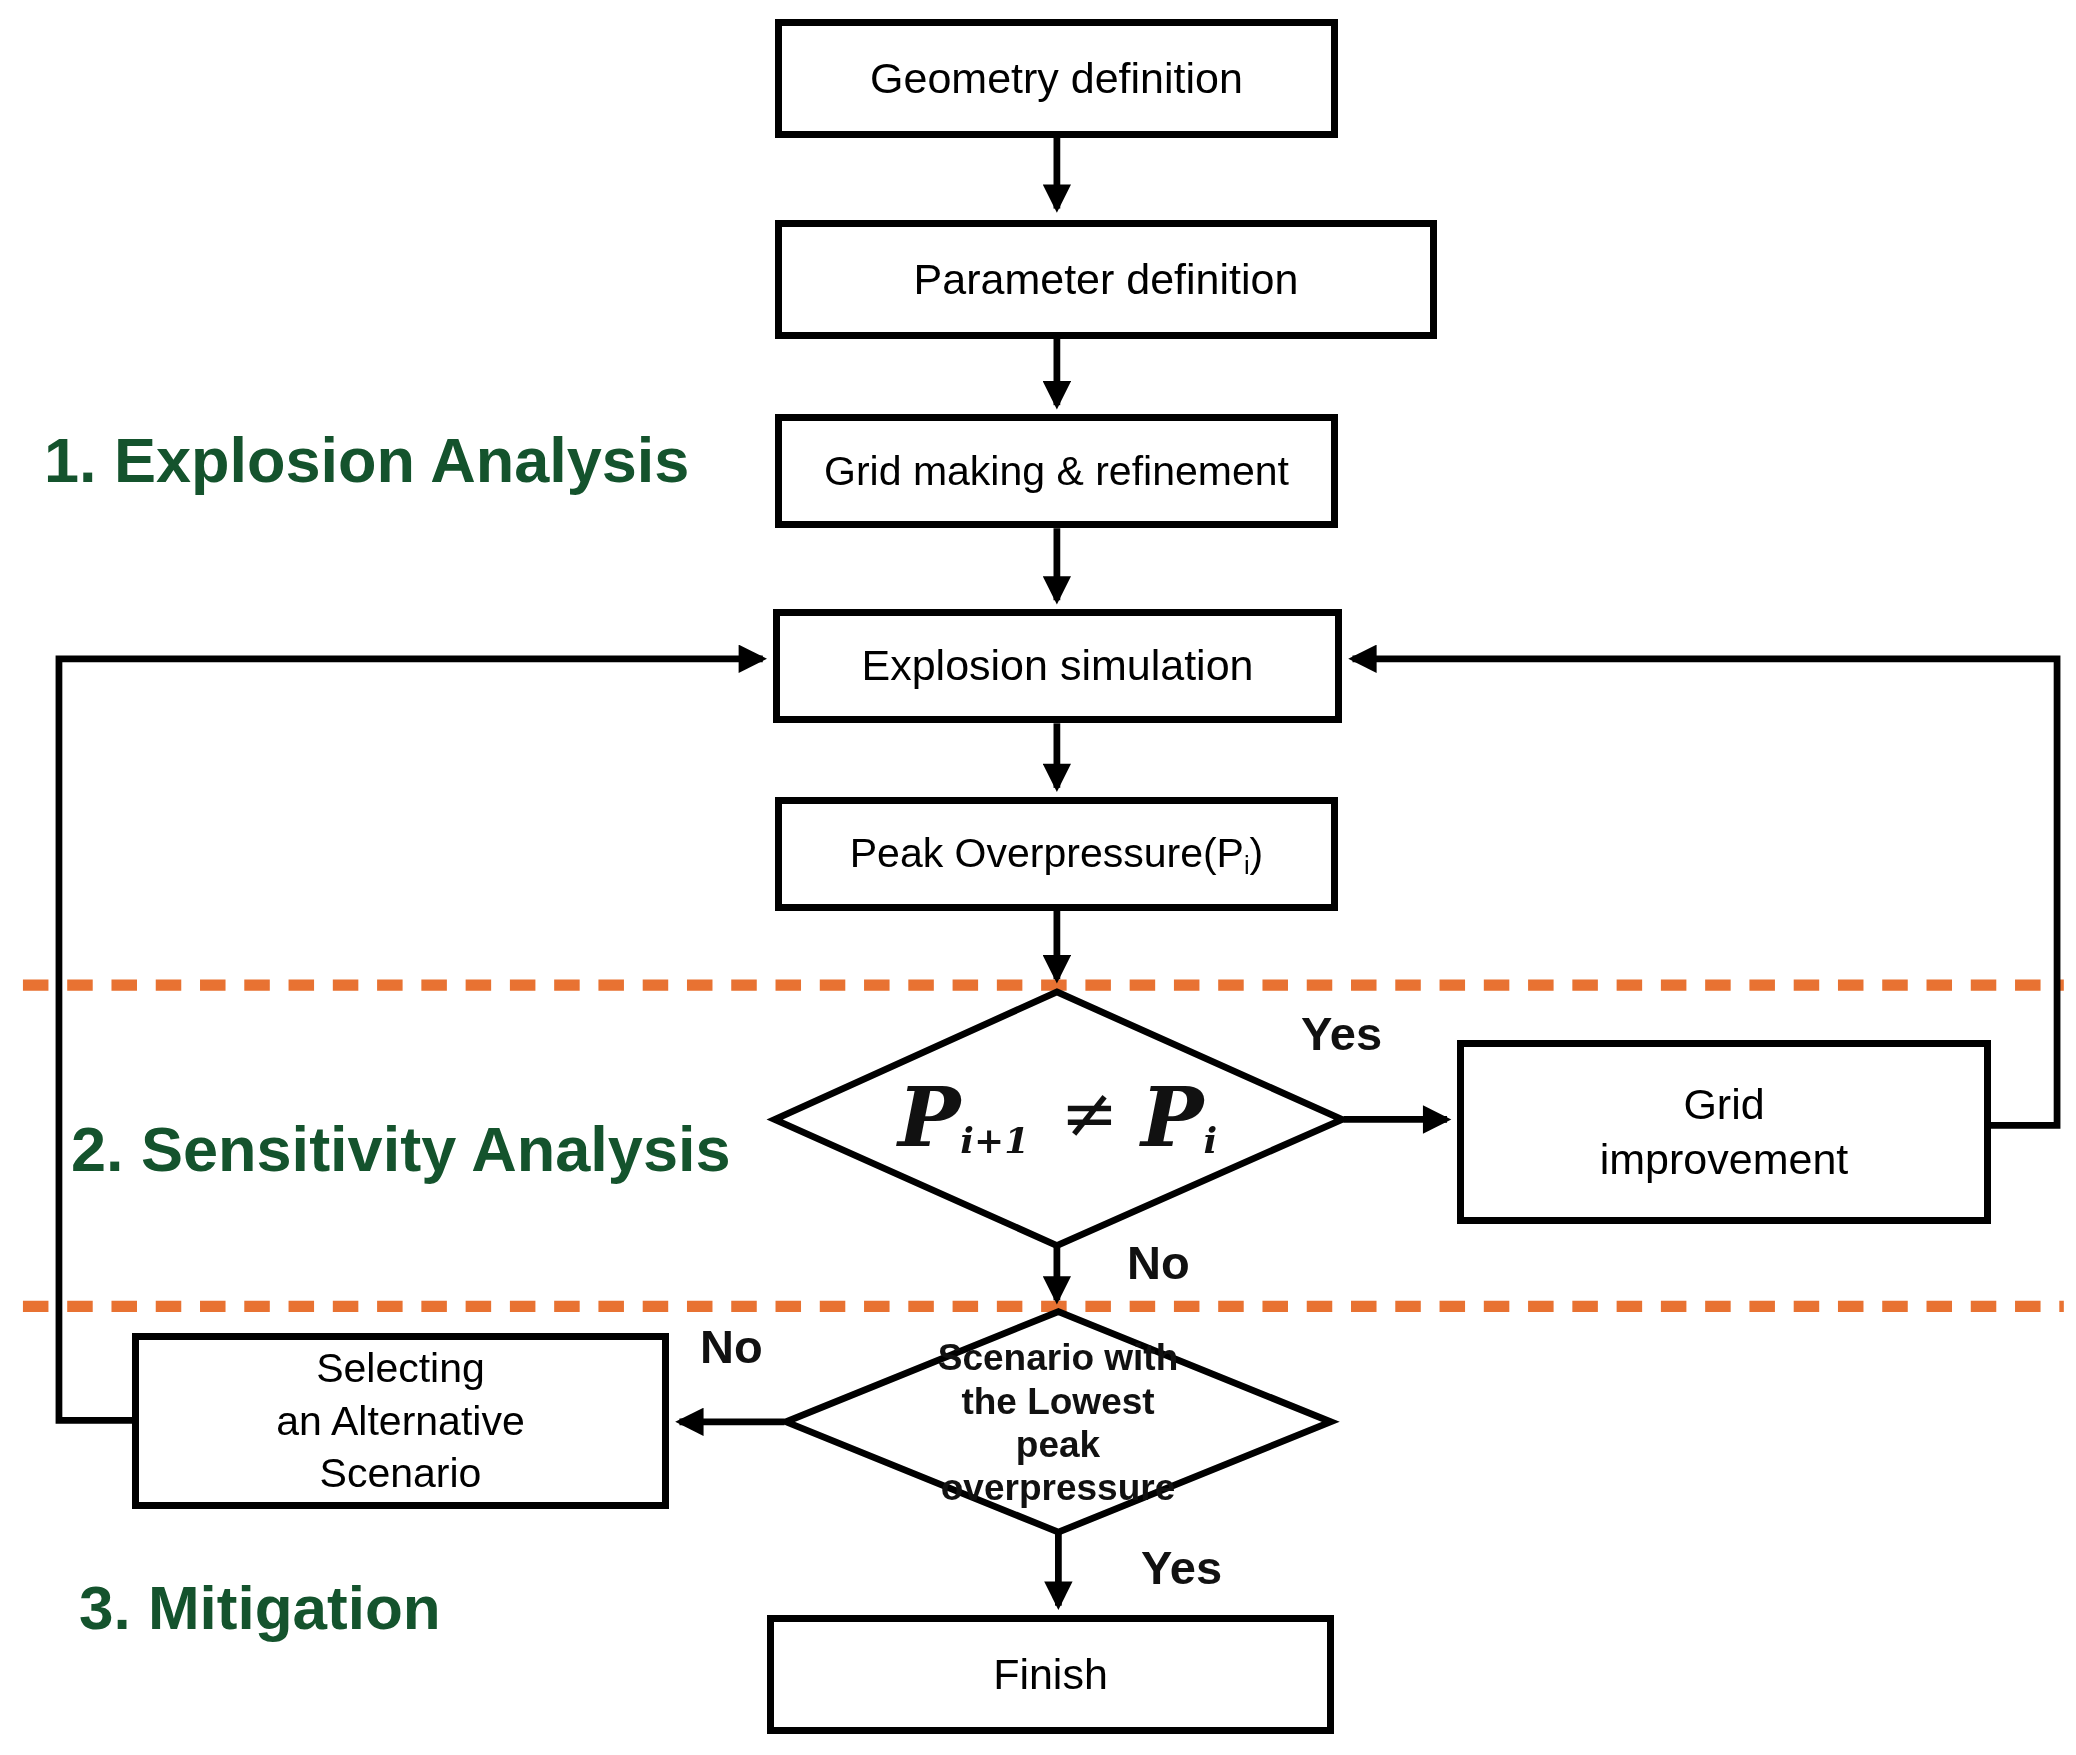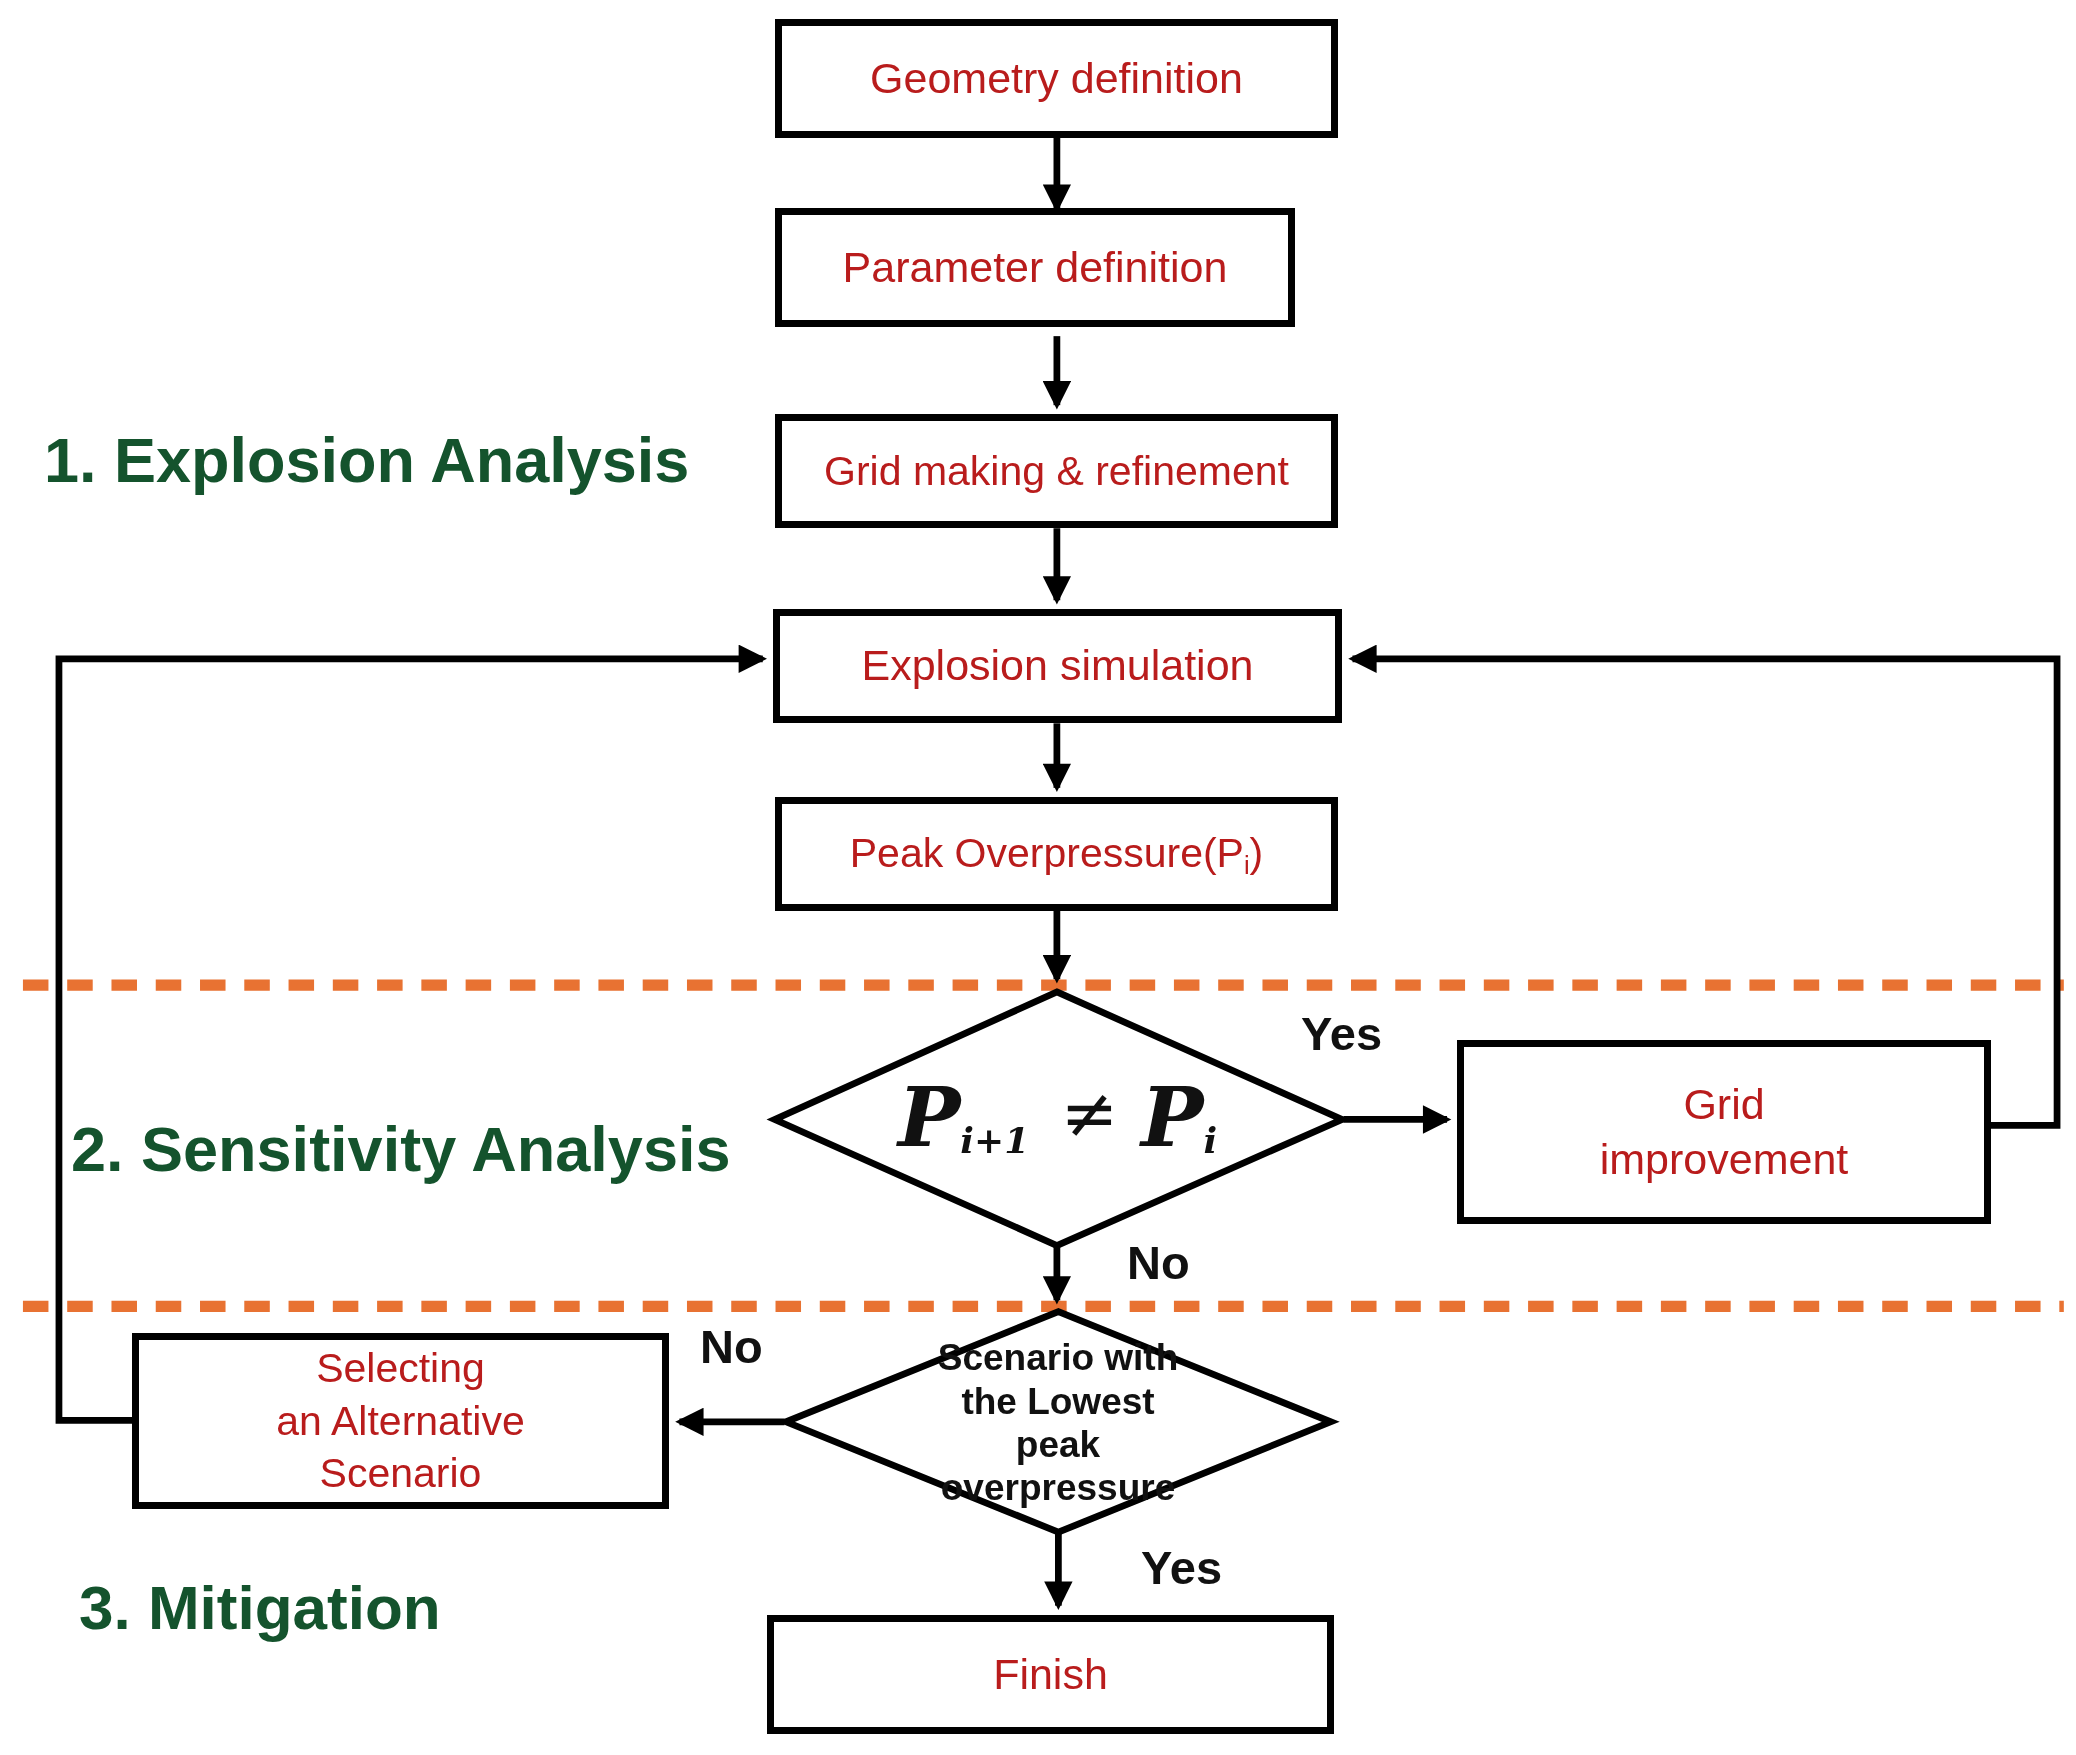--- a/index.html
+++ b/index.html
@@ -26,21 +26,21 @@
     flex-direction:column;
     align-items:center;
     justify-content:center;
     text-align:center;
     z-index:3;
   }
   .box-label{
     font-size:43px;
     line-height:1.28;
     white-space:nowrap;
-    color:#b91c1c;
+    color:#000000;
   }
   .sub{
     font-size:0.62em;
     vertical-align:-0.28em;
   }
   .section-label{
     position:absolute;
     font-size:63px;
     font-weight:700;
     color:#14532d;
@@ -127,21 +127,21 @@
     <path d="M 176,1893 L 78,1893 L 78,878 L 1016,878" fill="none" stroke="#000" stroke-width="9" marker-end="url(#ah)"></path>
 
     <polygon points="1408,1322 1788,1492 1408,1660 1032,1492" fill="#fff" stroke="#000" stroke-width="9"></polygon>
     <polygon points="1410,1748 1773,1895 1410,2042 1047,1895" fill="#fff" stroke="#000" stroke-width="9"></polygon>
   </svg>
 
   <div class="box" style="left:775px;top:19px;width:563px;height:119px">
     <span class="box-label">Geometry definition</span>
   </div>
 
-  <div class="box" style="left:775px;top:208px;width:520px;height:119px">
+  <div class="box" style="left:775px;top:220px;width:662px;height:119px">
     <span class="box-label">Parameter definition</span>
   </div>
 
   <div class="box" style="left:775px;top:414px;width:563px;height:114px">
     <span class="box-label" style="font-size:41px">Grid making &amp; refinement</span>
   </div>
 
   <div class="box" style="left:773px;top:609px;width:569px;height:114px">
     <span class="box-label">Explosion simulation</span>
   </div>

